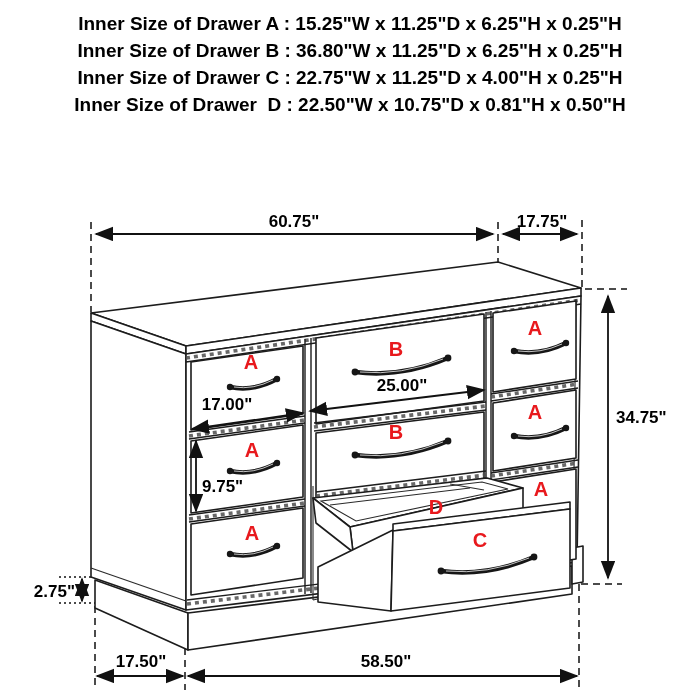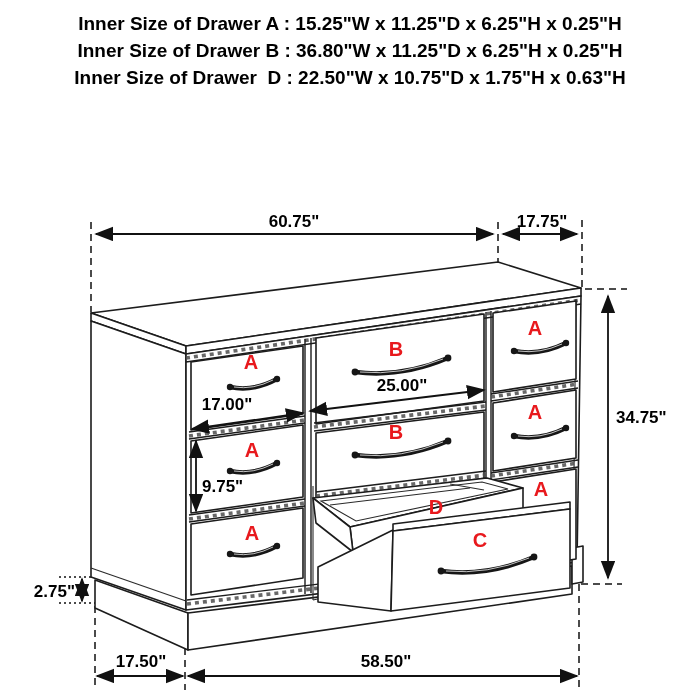--- a/index.html
+++ b/index.html
@@ -22,21 +22,22 @@
   .post{fill:#161616;}
 </style>
 </head>
 <body>
 
 <div id="stage">
 
   <div class="hdr">
     <div>Inner Size of Drawer A : 15.25"W x 11.25"D x 6.25"H x 0.25"H</div>
     <div>Inner Size of Drawer B : 36.80"W x 11.25"D x 6.25"H x 0.25"H</div>
-    <div>Inner Size of Drawer  D : 22.50"W x 10.75"D x 1.75"H x 0.63"H</div>
+    <div>Inner Size of Drawer C : 22.75"W x 11.25"D x 4.00"H x 0.25"H</div>
+    <div>Inner Size of Drawer  D : 22.50"W x 10.75"D x 0.81"H x 0.50"H</div>
   </div>
 
   <svg width="700" height="700" viewBox="0 0 700 700">
     <defs>
       <marker id="ah" markerWidth="11" markerHeight="9" refX="9.5" refY="4" orient="auto-start-reverse">
         <path d="M0,0 L10.5,4 L0,8 Z" fill="#111"></path>
       </marker>
     </defs>
 
     <g>

